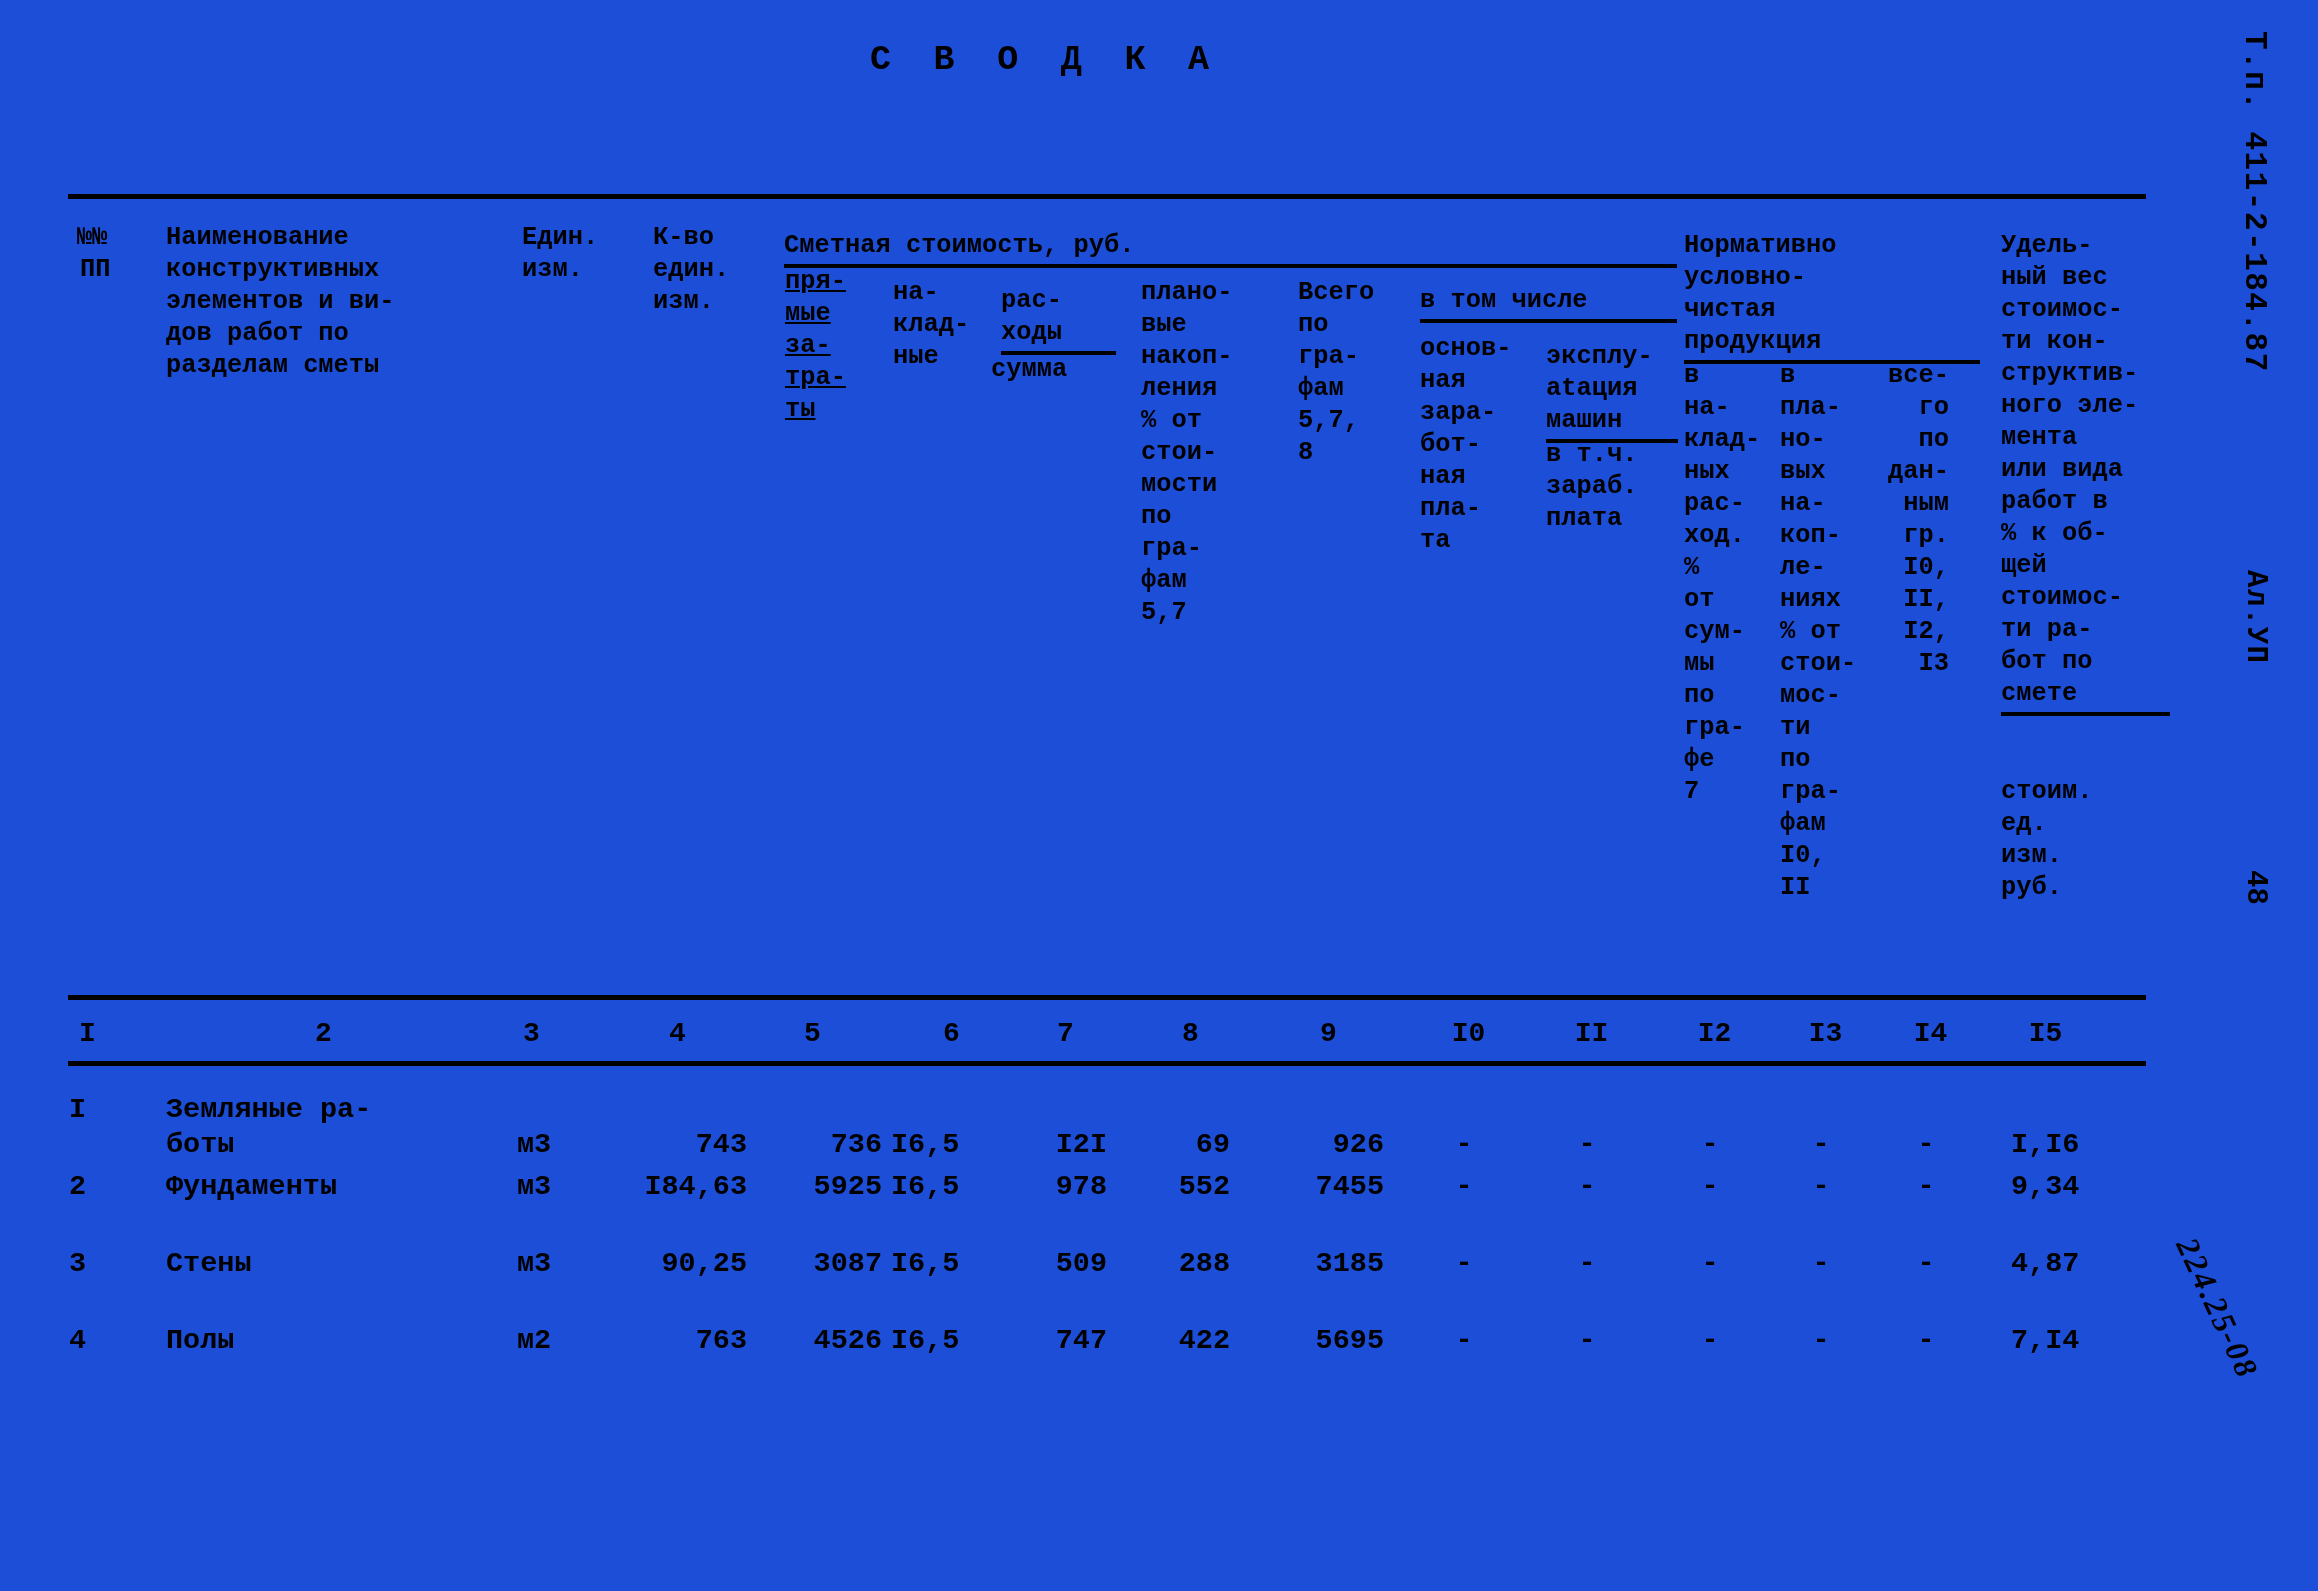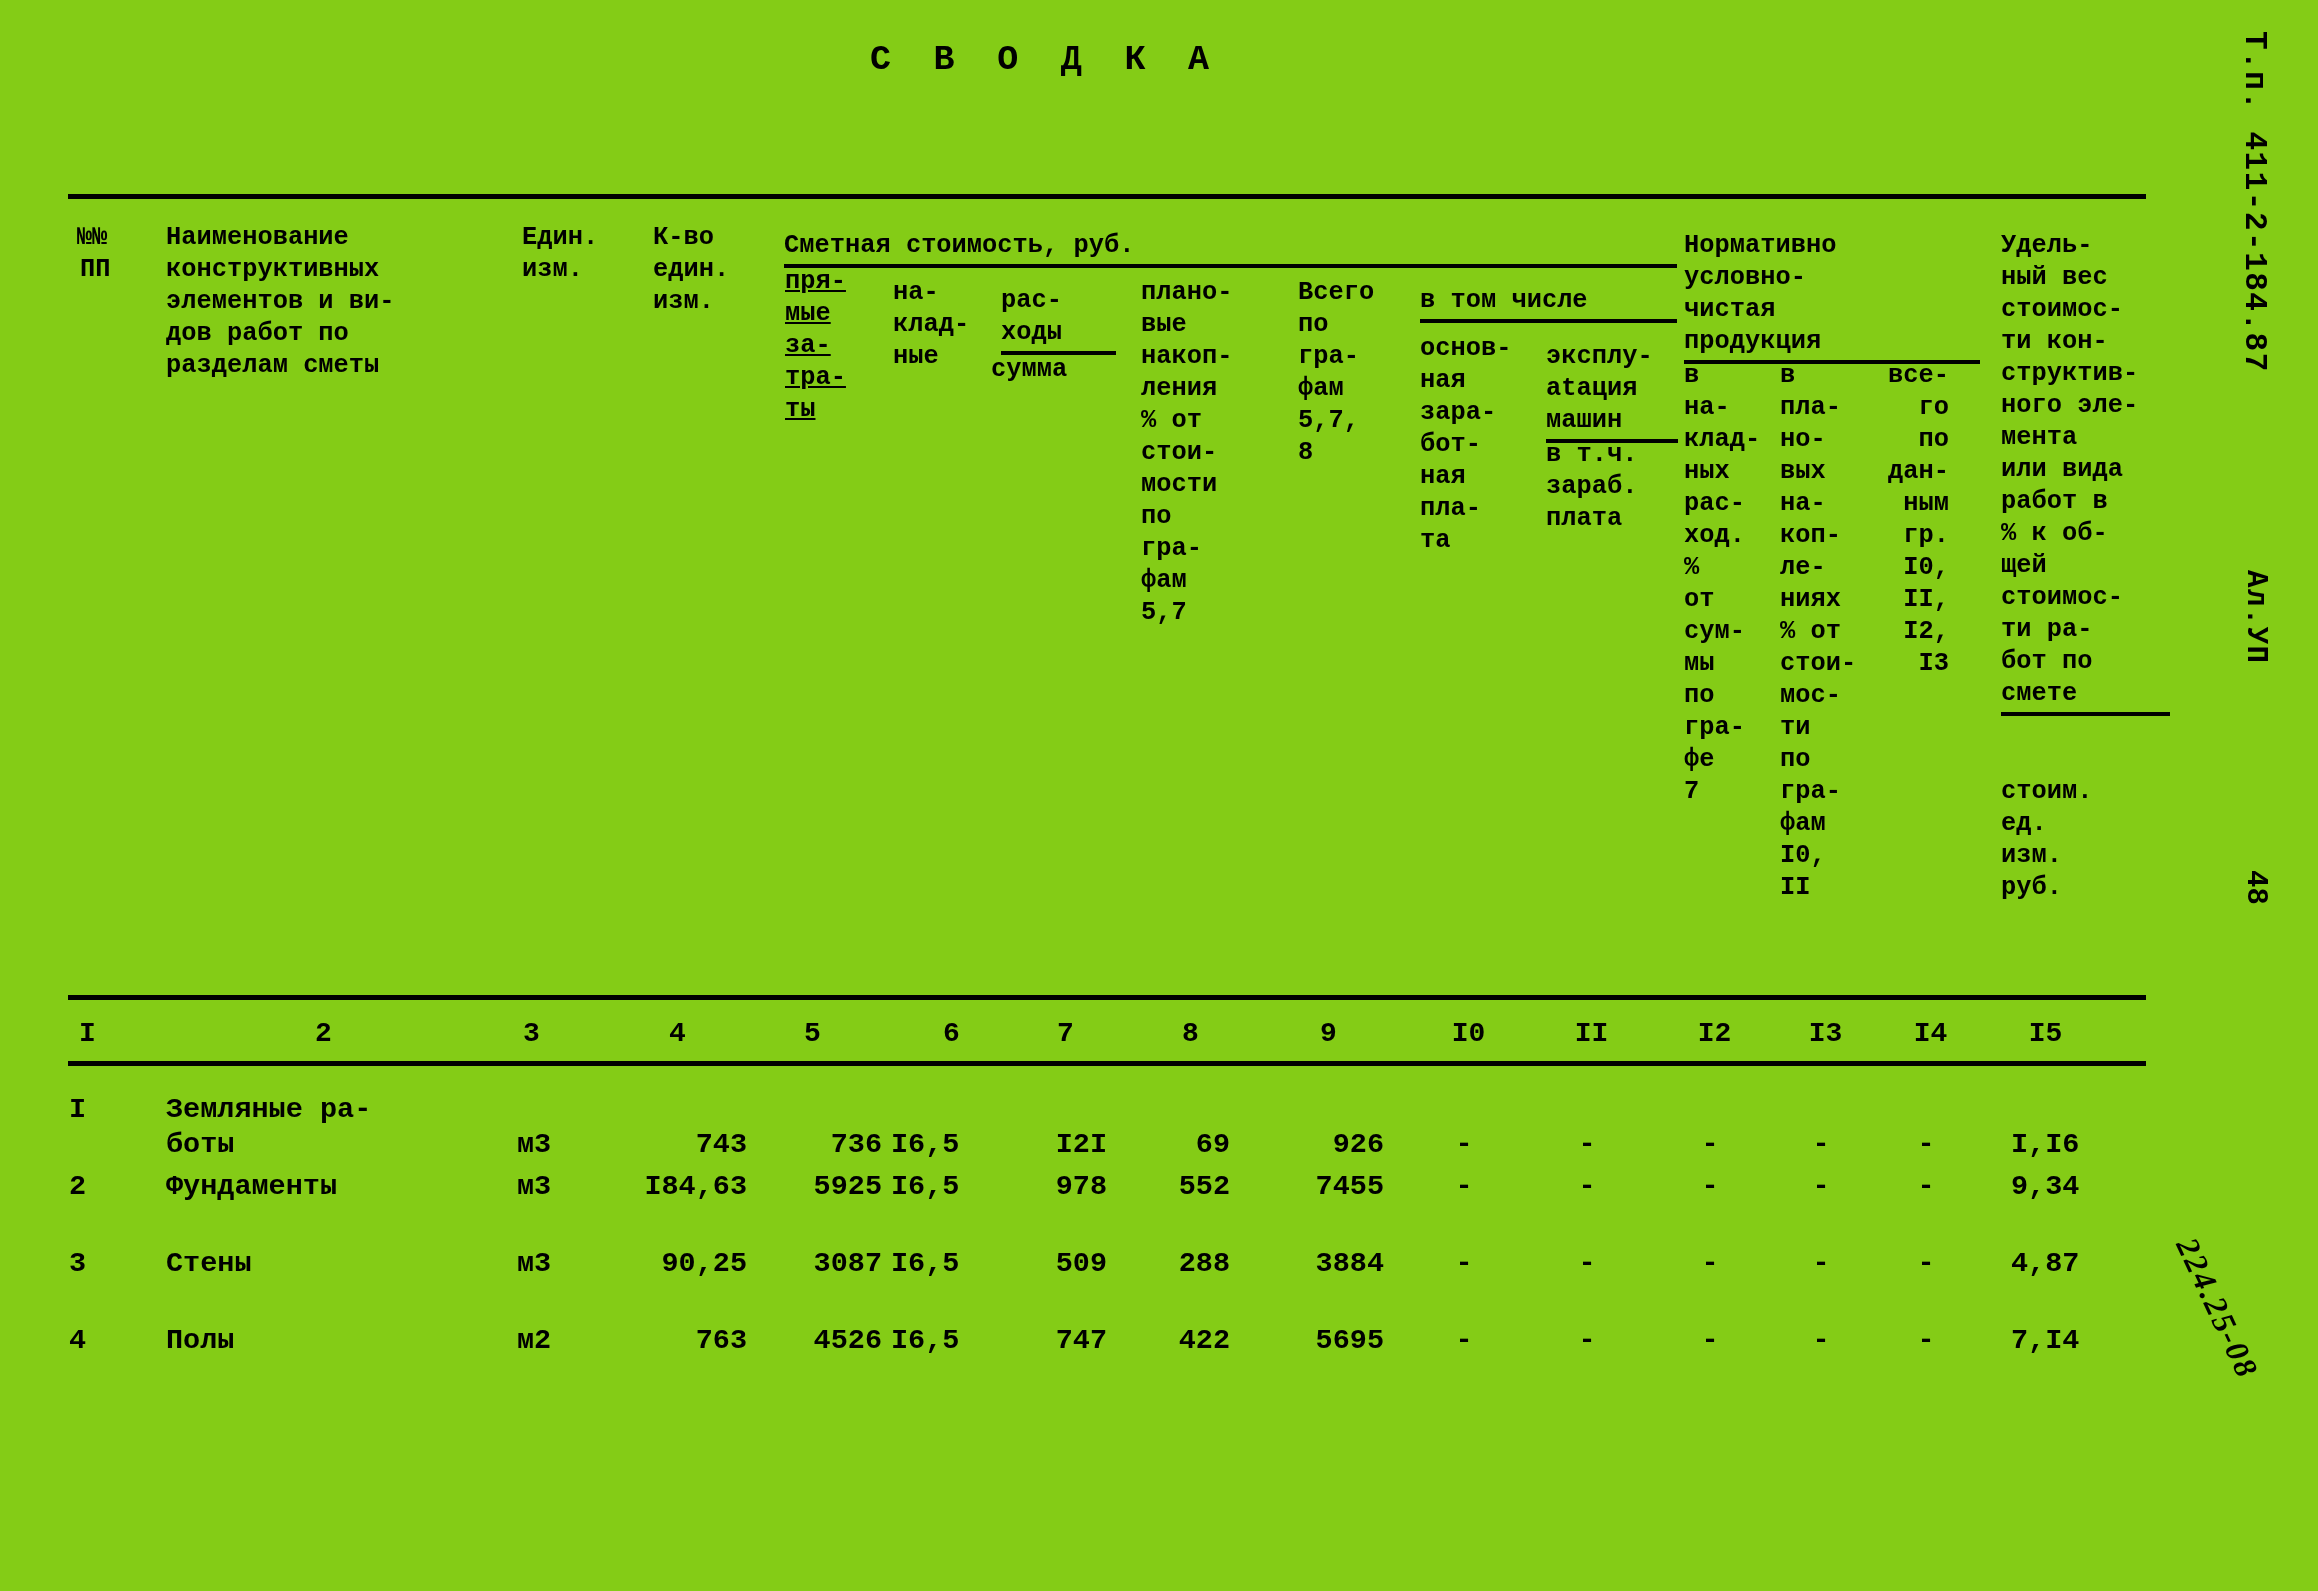--- a/index.html
+++ b/index.html
@@ -9,21 +9,21 @@
   }
   body {
     font-family: "Liberation Mono", "DejaVu Sans Mono", monospace;
     color: #000000;
     -webkit-font-smoothing: none;
   }
   #page {
     position: relative;
     width: 2319px;
     height: 1591px;
-    background: #84cc16;
+    background: #1d4ed8;
     overflow: hidden;
   }
 
   
   #title-main {
     position: absolute;
     left: 870px;
     top: 40px;
     font-size: 35px;
     font-weight: bold;
@@ -317,21 +317,21 @@
       <div class="dcell center" style="left: 1903px; width: 46px; top: 1169px;">-</div>
       <div class="dcell" style="left: 2011px; width: 123px; top: 1169px;">9,34</div>
       <div class="dcell" style="left: 69px; width: 38px; top: 1246px;">3</div>
       <div class="dcell" style="left: 166px; width: 339px; top: 1246px;">Стены</div>
       <div class="dcell" style="left: 517px; width: 54px; top: 1246px;">м3</div>
       <div class="dcell right" style="left: 608px; width: 139px; top: 1246px;">90,25</div>
       <div class="dcell right" style="left: 759px; width: 123px; top: 1246px;">3087</div>
       <div class="dcell" style="left: 891px; width: 92px; top: 1246px;">I6,5</div>
       <div class="dcell right" style="left: 1015px; width: 92px; top: 1246px;">509</div>
       <div class="dcell right" style="left: 1138px; width: 92px; top: 1246px;">288</div>
-      <div class="dcell right" style="left: 1261px; width: 123px; top: 1246px;">3884</div>
+      <div class="dcell right" style="left: 1261px; width: 123px; top: 1246px;">3185</div>
       <div class="dcell center" style="left: 1441px; width: 46px; top: 1246px;">-</div>
       <div class="dcell center" style="left: 1564px; width: 46px; top: 1246px;">-</div>
       <div class="dcell center" style="left: 1687px; width: 46px; top: 1246px;">-</div>
       <div class="dcell center" style="left: 1798px; width: 46px; top: 1246px;">-</div>
       <div class="dcell center" style="left: 1903px; width: 46px; top: 1246px;">-</div>
       <div class="dcell" style="left: 2011px; width: 123px; top: 1246px;">4,87</div>
       <div class="dcell" style="left: 69px; width: 38px; top: 1323px;">4</div>
       <div class="dcell" style="left: 166px; width: 339px; top: 1323px;">Полы</div>
       <div class="dcell" style="left: 517px; width: 54px; top: 1323px;">м2</div>
       <div class="dcell right" style="left: 608px; width: 139px; top: 1323px;">763</div>

